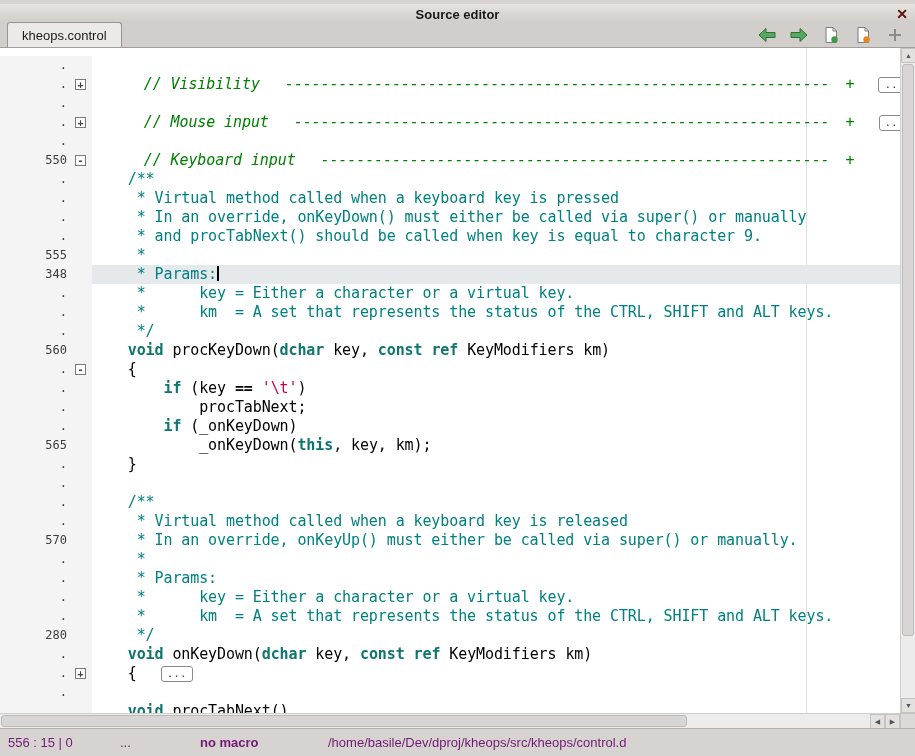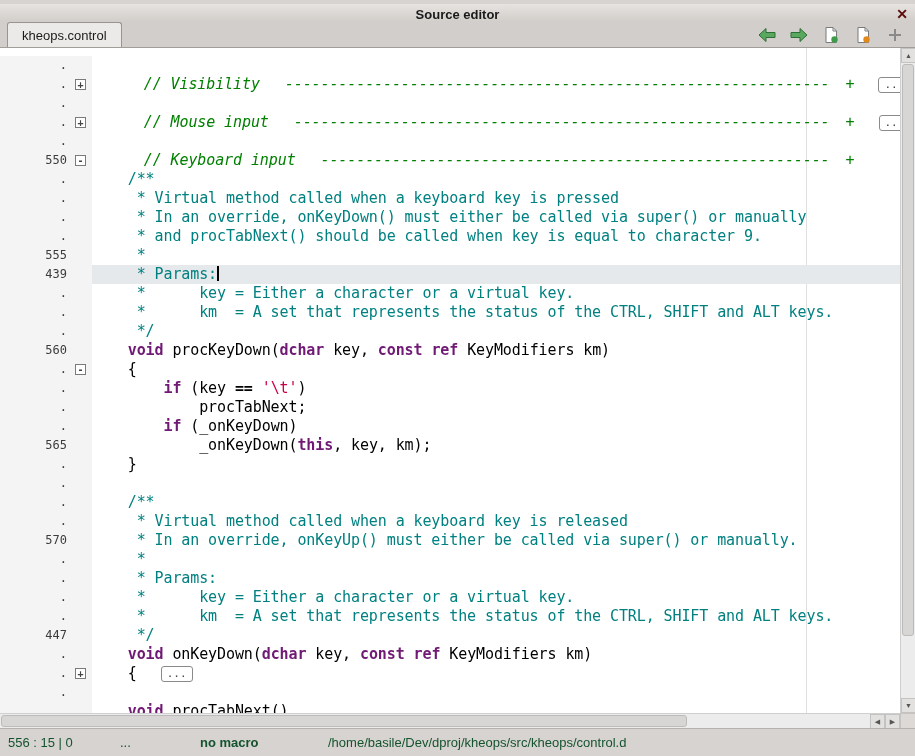--- a/index.html
+++ b/index.html
@@ -43,21 +43,21 @@
   .row.cur .code { background:#e5e9ec; }
   .caret { display:inline-block; width:2px; height:15px; background:#000;
     vertical-align:-2px; }
   .ebox { display:inline-block; margin-left:24px; height:16px; padding:0 5px;
     border:1px solid #8a8a8a; border-radius:3px; background:#fff; color:#444;
     font:11px/14px "DejaVu Sans Mono", monospace; letter-spacing:0; vertical-align:1px; }
 
   
   .com { color:#008000; font-style:italic;margin-left:16px; }
   .doc { color:#008080; }
-  .kw  { color:#701a75; font-weight:bold; }
+  .kw  { color:#0f766e; font-weight:bold; }
   .str { color:#cc0044; }
   .op  { font-weight:bold; color:#000; }
   .pln { color:#000; }
 
   
   .vscroll { position:absolute; left:900px; top:48px; width:15px; height:665px;
     background:#ececec; border-left:1px solid #cfcfcf; }
   .hscroll { position:absolute; left:0; top:713px; width:900px; height:15px;
     background:#ececec; border-top:1px solid #cfcfcf; }
   .sarrow { position:absolute; width:15px; height:15px; background:#e2e1e0;
@@ -65,21 +65,21 @@
     display:flex; align-items:center; justify-content:center; }
   .vthumb { position:absolute; left:1px; top:16px; width:12px; height:572px;
     background:#d7d6d5; border:1px solid #bcbbba; border-radius:3px; }
   .hthumb { position:absolute; left:1px; top:1px; height:12px; width:686px;
     background:#d7d6d5; border:1px solid #bcbbba; border-radius:3px; }
   .corner { position:absolute; left:900px; top:713px; width:15px; height:15px;
     background:#dcd9d6; border-left:1px solid #c6c3c0; border-top:1px solid #c6c3c0; }
 
   
   .statusbar { position:absolute; left:0; top:728px; width:915px; height:28px;
-    background:#d6d3d0; border-top:1px solid #b5b1ad; font-size:13px; color:#14532d; }
+    background:#d6d3d0; border-top:1px solid #b5b1ad; font-size:13px; color:#701a75; }
   .statusbar span { position:absolute; top:6px; }
   .st-pos   { left:8px; }
   .st-dots  { left:120px; }
   .st-macro { left:200px;font-weight:bold; }
   .st-path  { left:328px; }
 </style>
 </head>
 <body>
 
 <div class="app">
@@ -133,40 +133,40 @@
         <div class="row"><div class="gutter">.</div><div class="foldcol"><span class="fbox">+</span></div><div class="code"><span class="pln">    </span><span class="com">// Visibility </span><span class="com">-------------------------------------------------------------</span><span class="com">+</span><span class="ebox">...</span></div></div>
         <div class="row"><div class="gutter">.</div><div class="foldcol"></div><div class="code"></div></div>
         <div class="row"><div class="gutter">.</div><div class="foldcol"><span class="fbox">+</span></div><div class="code"><span class="pln">    </span><span class="com">// Mouse input </span><span class="com">------------------------------------------------------------</span><span class="com">+</span><span class="ebox">...</span></div></div>
         <div class="row"><div class="gutter">.</div><div class="foldcol"></div><div class="code"></div></div>
         <div class="row"><div class="gutter">550</div><div class="foldcol"><span class="fbox">-</span></div><div class="code"><span class="pln">    </span><span class="com">// Keyboard input </span><span class="com">---------------------------------------------------------</span><span class="com">+</span></div></div>
         <div class="row"><div class="gutter">.</div><div class="foldcol"></div><div class="code"><span class="doc">    /**</span></div></div>
         <div class="row"><div class="gutter">.</div><div class="foldcol"></div><div class="code"><span class="doc">     * Virtual method called when a keyboard key is pressed</span></div></div>
         <div class="row"><div class="gutter">.</div><div class="foldcol"></div><div class="code"><span class="doc">     * In an override, onKeyDown() must either be called via super() or manually</span></div></div>
         <div class="row"><div class="gutter">.</div><div class="foldcol"></div><div class="code"><span class="doc">     * and procTabNext() should be called when key is equal to character 9.</span></div></div>
         <div class="row"><div class="gutter">555</div><div class="foldcol"></div><div class="code"><span class="doc">     *</span></div></div>
-        <div class="row cur"><div class="gutter">439</div><div class="foldcol"></div><div class="code"><span class="doc">     * Params:</span><span class="caret"></span></div></div>
+        <div class="row cur"><div class="gutter">348</div><div class="foldcol"></div><div class="code"><span class="doc">     * Params:</span><span class="caret"></span></div></div>
         <div class="row"><div class="gutter">.</div><div class="foldcol"></div><div class="code"><span class="doc">     *      key = Either a character or a virtual key.</span></div></div>
         <div class="row"><div class="gutter">.</div><div class="foldcol"></div><div class="code"><span class="doc">     *      km  = A set that represents the status of the CTRL, SHIFT and ALT keys.</span></div></div>
         <div class="row"><div class="gutter">.</div><div class="foldcol"></div><div class="code"><span class="doc">     */</span></div></div>
         <div class="row"><div class="gutter">560</div><div class="foldcol"></div><div class="code"><span class="pln">    </span><span class="kw">void</span><span class="pln"> procKeyDown(</span><span class="kw">dchar</span><span class="pln"> key, </span><span class="kw">const</span><span class="pln"> </span><span class="kw">ref</span><span class="pln"> KeyModifiers km)</span></div></div>
         <div class="row"><div class="gutter">.</div><div class="foldcol"><span class="fbox">-</span></div><div class="code"><span class="pln">    {</span></div></div>
         <div class="row"><div class="gutter">.</div><div class="foldcol"></div><div class="code"><span class="pln">        </span><span class="kw">if</span><span class="pln"> (key </span><span class="op">==</span><span class="pln"> </span><span class="str">'\t'</span><span class="pln">)</span></div></div>
         <div class="row"><div class="gutter">.</div><div class="foldcol"></div><div class="code"><span class="pln">            procTabNext;</span></div></div>
         <div class="row"><div class="gutter">.</div><div class="foldcol"></div><div class="code"><span class="pln">        </span><span class="kw">if</span><span class="pln"> (_onKeyDown)</span></div></div>
         <div class="row"><div class="gutter">565</div><div class="foldcol"></div><div class="code"><span class="pln">            _onKeyDown(</span><span class="kw">this</span><span class="pln">, key, km);</span></div></div>
         <div class="row"><div class="gutter">.</div><div class="foldcol"></div><div class="code"><span class="pln">    }</span></div></div>
         <div class="row"><div class="gutter">.</div><div class="foldcol"></div><div class="code"></div></div>
         <div class="row"><div class="gutter">.</div><div class="foldcol"></div><div class="code"><span class="doc">    /**</span></div></div>
         <div class="row"><div class="gutter">.</div><div class="foldcol"></div><div class="code"><span class="doc">     * Virtual method called when a keyboard key is released</span></div></div>
         <div class="row"><div class="gutter">570</div><div class="foldcol"></div><div class="code"><span class="doc">     * In an override, onKeyUp() must either be called via super() or manually.</span></div></div>
         <div class="row"><div class="gutter">.</div><div class="foldcol"></div><div class="code"><span class="doc">     *</span></div></div>
         <div class="row"><div class="gutter">.</div><div class="foldcol"></div><div class="code"><span class="doc">     * Params:</span></div></div>
         <div class="row"><div class="gutter">.</div><div class="foldcol"></div><div class="code"><span class="doc">     *      key = Either a character or a virtual key.</span></div></div>
         <div class="row"><div class="gutter">.</div><div class="foldcol"></div><div class="code"><span class="doc">     *      km  = A set that represents the status of the CTRL, SHIFT and ALT keys.</span></div></div>
-        <div class="row"><div class="gutter">447</div><div class="foldcol"></div><div class="code"><span class="doc">     */</span></div></div>
+        <div class="row"><div class="gutter">280</div><div class="foldcol"></div><div class="code"><span class="doc">     */</span></div></div>
         <div class="row"><div class="gutter">.</div><div class="foldcol"></div><div class="code"><span class="pln">    </span><span class="kw">void</span><span class="pln"> onKeyDown(</span><span class="kw">dchar</span><span class="pln"> key, </span><span class="kw">const</span><span class="pln"> </span><span class="kw">ref</span><span class="pln"> KeyModifiers km)</span></div></div>
         <div class="row"><div class="gutter">.</div><div class="foldcol"><span class="fbox">+</span></div><div class="code"><span class="pln">    {</span><span class="ebox">...</span></div></div>
         <div class="row"><div class="gutter">.</div><div class="foldcol"></div><div class="code"></div></div>
         <div class="row"><div class="gutter">.</div><div class="foldcol"></div><div class="code"><span class="pln">    </span><span class="kw">void</span><span class="pln"> procTabNext()</span></div></div>
       </div>
   </div>
 
   <div class="vscroll">
     <span class="sarrow" style="top:0;left:0;">▲</span>
     <div class="vthumb"></div>

